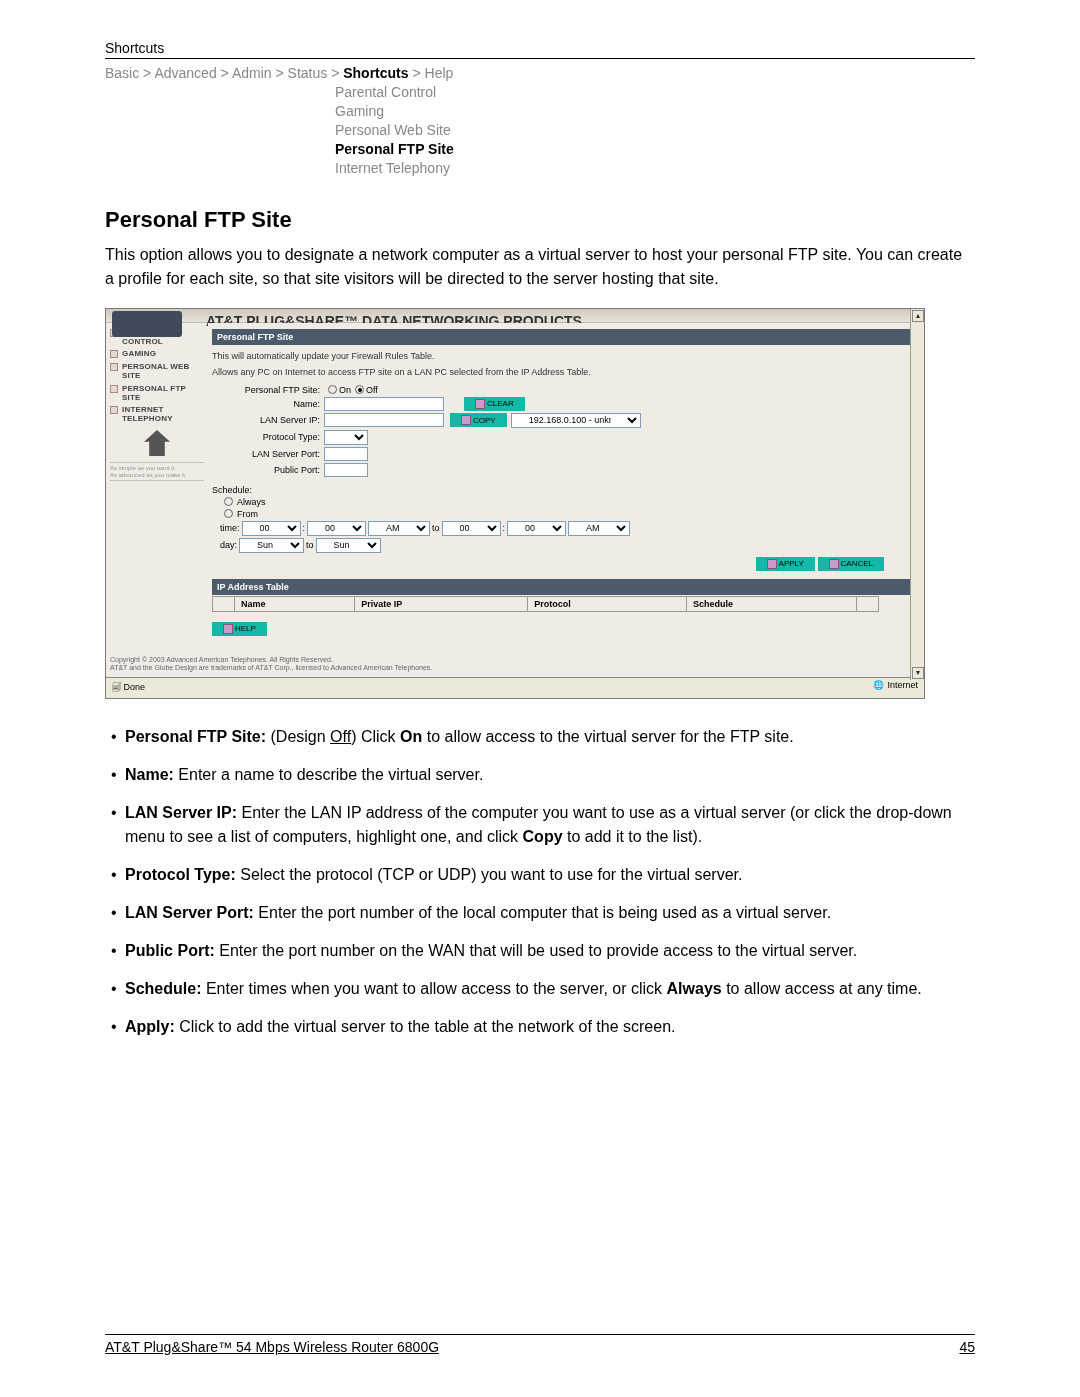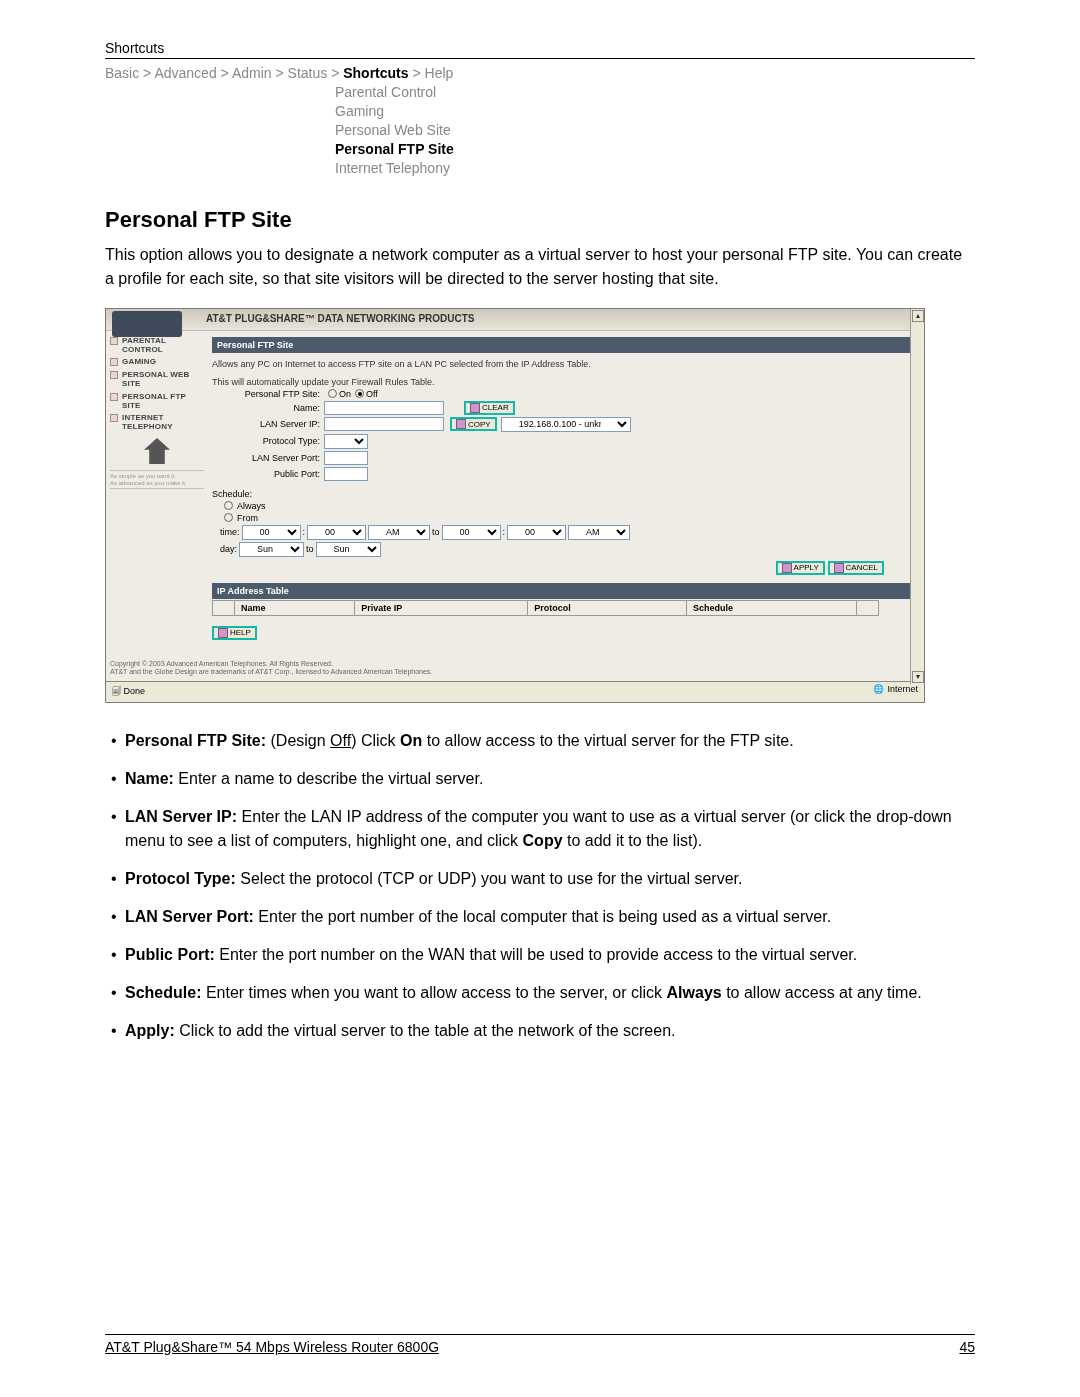--- a/index.html
+++ b/index.html
@@ -7,39 +7,39 @@
 .page { padding:40px 105px 0 105px; }
 .page-header { font-size:14px; color:#000; border-bottom:1px solid #000; padding-bottom:2px; margin-bottom:6px; }
 .breadcrumb { font-size:14px; color:#888; margin-bottom:2px; }
 .breadcrumb b { color:#000; }
 .sub-menu { margin-left:230px; font-size:14px; color:#888; line-height:1.35; }
 .sub-menu .current { font-weight:bold; color:#000; }
 h1.main-title { font-size:22px; font-weight:bold; margin-top:30px; margin-bottom:10px; }
 .intro { font-size:16px; line-height:1.45; margin-bottom:18px; }
 
 .shot-wrap { border:1px solid #7b7b7b; background:#efebe5; width:820px; font-size:10px; position:relative; }
-.shot-header { height:22px; padding:4px 10px 0 100px; font-size:10px; font-weight:bold; color:#333; background:linear-gradient(#d0c8bc,#e8e2d8); border-bottom:1px solid #bbb; }
+.shot-header { height:14px; padding:4px 10px 0 100px; font-size:14px; font-weight:bold; color:#333; background:linear-gradient(#d0c8bc,#e8e2d8); border-bottom:1px solid #bbb; }
 .shot-logo { position:absolute; left:6px; top:2px; width:70px; height:26px; background:#3f4a5a; border-radius:3px; }
 .shot-body { display:flex; }
 .shot-sidebar { width:102px; padding:6px 4px; font-size:8px; color:#444; }
 .side-item { display:flex; gap:4px; margin-bottom:4px; align-items:flex-start; }
 .side-box { width:8px; height:8px; border:1px solid #a88; background:#e6d9d0; flex-shrink:0; }
 .side-label { font-weight:bold; letter-spacing:0.2px; line-height:1.1; }
 .side-house { margin-top:6px; text-align:center; }
 .house-img { width:26px; height:26px; display:inline-block; background:#555; clip-path:polygon(50% 0,100% 45%,80% 45%,80% 100%,20% 100%,20% 45%,0 45%); }
 .side-tag { font-size:6px; color:#999; line-height:1.1; margin-top:4px; border-top:1px solid #cbbfb0; border-bottom:1px solid #cbbfb0; padding:2px 0; }
 .shot-main { flex:1; padding:6px 10px 10px 4px; background:#efebe5; }
 .panel-title { background:#4b5b6b; color:#fff; font-weight:bold; font-size:9px; padding:3px 5px; }
 .panel-text { margin:6px 0 8px 0; font-size:9px; color:#333; }
 .form-row { display:flex; align-items:center; margin:2px 0; font-size:9px; }
 .form-row .lbl { width:112px; text-align:right; padding-right:4px; }
 .inp { border:1px solid #7f9db9; background:#fff; height:14px; width:80px; font-size:9px; }
 .inp.w120 { width:120px; }
 .sel { border:1px solid #7f9db9; background:#fff; height:15px; font-size:9px; padding:0 13px; }
-.btn-s { border:2px solid #14b8a6; background:#ece9d8; padding:0 4px; font-size:8px; height:14px; display:inline-flex; align-items:center; gap:2px; }
+.btn-s { border:7px solid #14b8a6; background:#ece9d8; padding:0 4px; font-size:8px; height:14px; display:inline-flex; align-items:center; gap:2px; }
 .btn-s::before { content:""; width:8px; height:8px; background:#c9c; border:1px solid #857; }
 .radio { width:9px; height:9px; border:1px solid #666; border-radius:50%; display:inline-block; vertical-align:middle; margin:0 2px 0 4px; position:relative; }
 .radio.checked::after { content:""; position:absolute; inset:1.5px; background:#000; border-radius:50%; }
 .sched { margin-top:8px; font-size:9px; }
 .sched .r { margin:2px 0 2px 8px; display:flex; align-items:center; gap:2px; }
 .time-block { margin-left:56px; }
 .table-block { margin-top:8px; }
 .ip-table { border:1px solid #999; border-collapse:collapse; width:95%; margin-top:1px; font-size:9px; }
 .ip-table th { border:1px solid #999; background:#efebe5; font-weight:bold; padding:2px 6px; text-align:left; }
 .ip-table td.first { width:22px; background:#efebe5; }
@@ -105,22 +105,22 @@
         <div class="side-item">
             <span class="side-box"></span>
             <span class="side-label">INTERNET TELEPHONY</span>
           </div>
         <div class="side-house"><span class="house-img"></span></div>
         <div class="side-tag"><span>As simple as you want it.</span><br><span>As advanced as you make it.</span></div>
       </div>
 
       <div class="shot-main">
         <div class="panel-title">Personal FTP Site</div>
+        <div class="panel-text" style="margin-bottom:2px">This will automatically update your Firewall Rules Table.</div>
         <div class="panel-text">Allows any PC on Internet to access FTP site on a LAN PC selected from the IP Address Table.</div>
-        <div class="panel-text" style="margin-bottom:2px">This will automatically update your Firewall Rules Table.</div>
 
         <div class="form-row">
           <span class="lbl">Personal FTP Site:</span>
           <span class="radio"></span>
             <span>On</span>
           <span class="radio checked"></span>
             <span>Off</span>
         </div>
 
         <div class="form-row">

